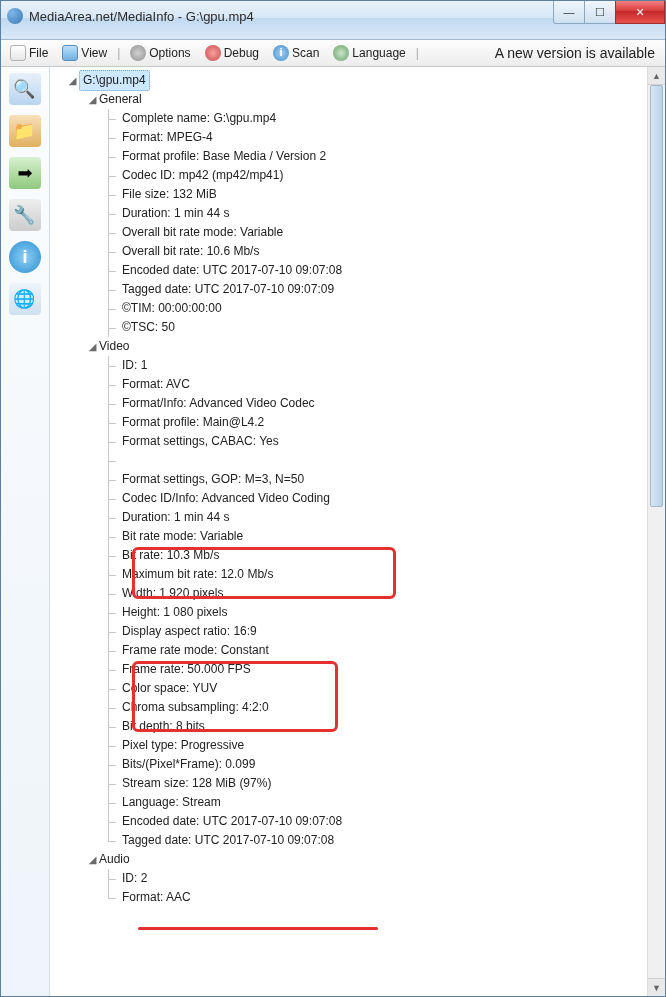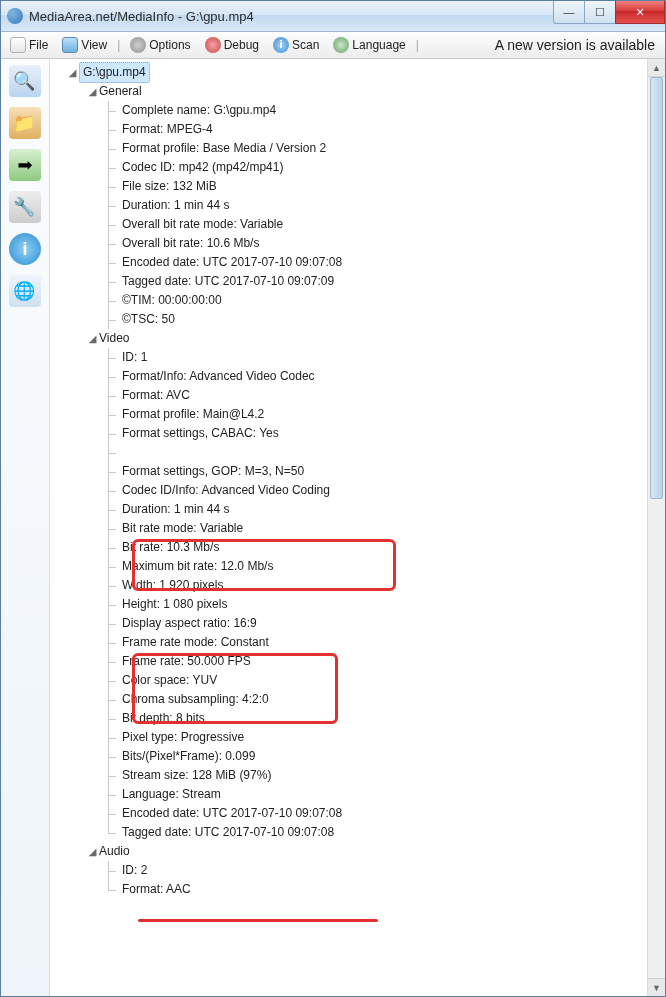--- a/index.html
+++ b/index.html
@@ -20,21 +20,21 @@
     box-sizing: border-box;
     display: flex;
     flex-direction: column;
     background: #fff;
   }
   .titlebar {
     height: 30px;
     background: linear-gradient(to bottom, #eaf3fb 0%, #d6e6f5 45%, #c1d9ef 46%, #d9e9f7 100%);
     display: flex;
     align-items: center;
-    padding: 0 0 0 6px;
+    padding: 0 0 8px 6px;
     border-bottom: 1px solid #9fb8cf;
     position: relative;
   }
   .title-icon {
     width: 16px; height: 16px; margin-right: 6px;
     background: radial-gradient(circle at 30% 30%, #7fb6e6, #3a7ab5);
     border-radius: 50%;
     position: relative;
   }
   .title-text { color: #2b2b2b; font-size: 13px; }
@@ -294,26 +294,26 @@
             <span>Video</span>
           </div>
           <div class="row">
             <span class="ind" style="width:48px"></span>
             <span class="leaf-conn cont"></span>
             <span>ID: 1</span>
           </div>
           <div class="row">
             <span class="ind" style="width:48px"></span>
             <span class="leaf-conn cont"></span>
+            <span>Format: AVC</span>
+          </div>
+          <div class="row">
+            <span class="ind" style="width:48px"></span>
+            <span class="leaf-conn cont"></span>
             <span>Format/Info: Advanced Video Codec</span>
-          </div>
-          <div class="row">
-            <span class="ind" style="width:48px"></span>
-            <span class="leaf-conn cont"></span>
-            <span>Format: AVC</span>
           </div>
           <div class="row">
             <span class="ind" style="width:48px"></span>
             <span class="leaf-conn cont"></span>
             <span>Format profile: Main@L4.2</span>
           </div>
           <div class="row">
             <span class="ind" style="width:48px"></span>
             <span class="leaf-conn cont"></span>
             <span>Format settings, CABAC: Yes</span>

